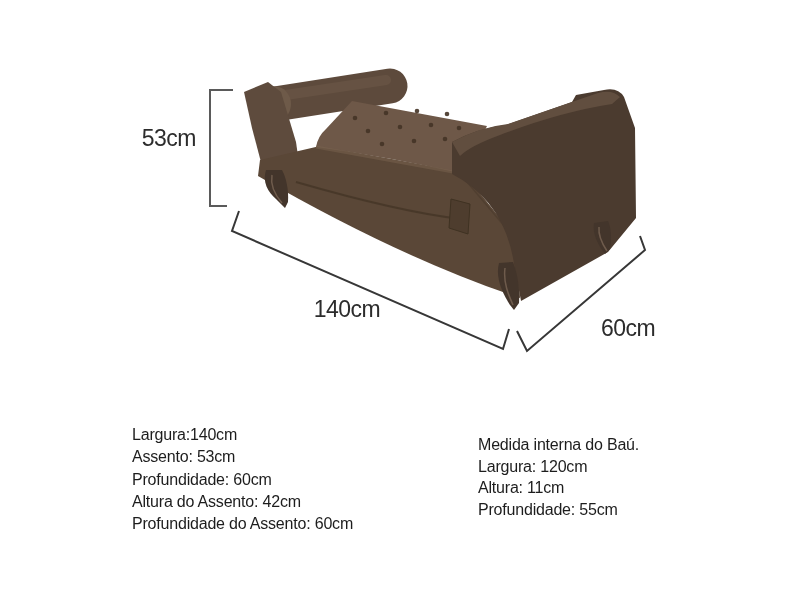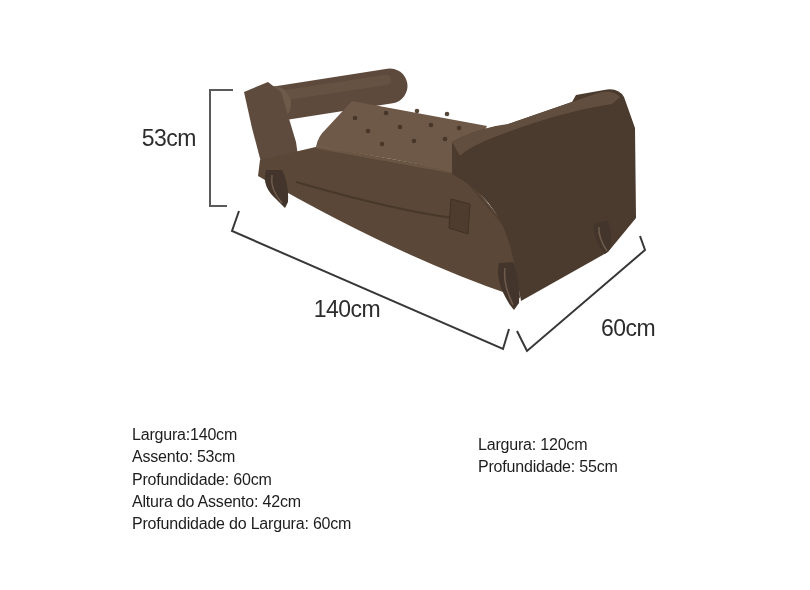--- a/index.html
+++ b/index.html
@@ -83,21 +83,23 @@
 
     <path d="M517,331 L527,351 L645,250 L640,236" fill="none" stroke="var(--dim-line)" stroke-width="2"></path>
     <text x="628" y="336" text-anchor="middle" class="dim-label">60cm</text>
   </svg>
 
   <div class="specs specs-left">
     <div>Largura:140cm</div>
     <div>Assento: 53cm</div>
     <div>Profundidade: 60cm</div>
     <div>Altura do Assento: 42cm</div>
-    <div>Profundidade do Largura: 60cm</div>
+    <div>Profundidade do Assento: 60cm</div>
   </div>
 
   <div class="specs specs-right">
+    <div>Medida interna do Baú.</div>
     <div>Largura: 120cm</div>
+    <div>Altura: 11cm</div>
     <div>Profundidade: 55cm</div>
   </div>
 
 </div>
 
 </body></html>

